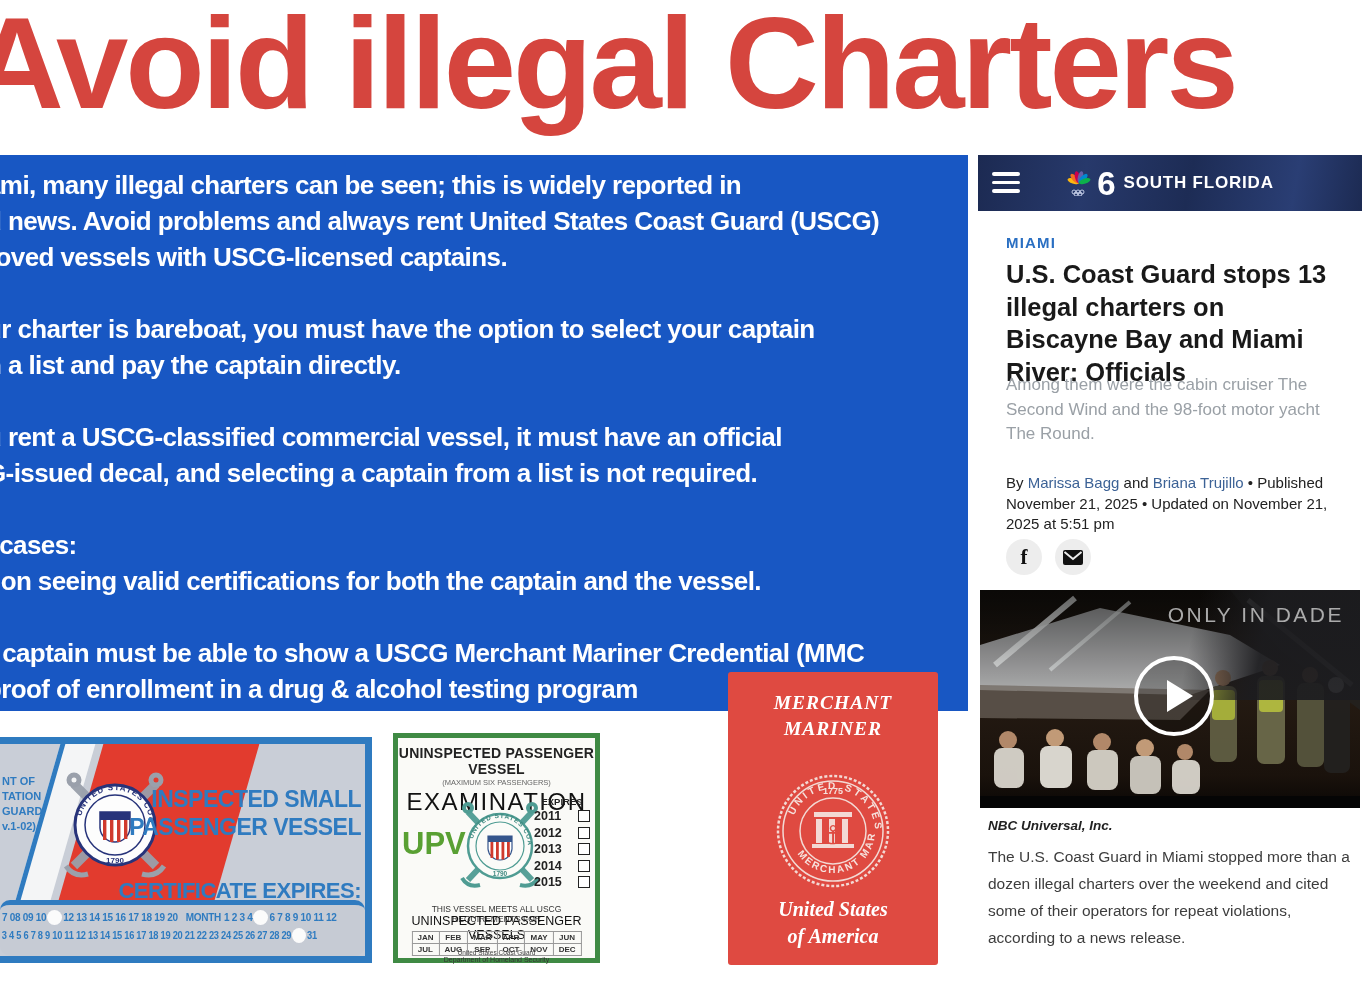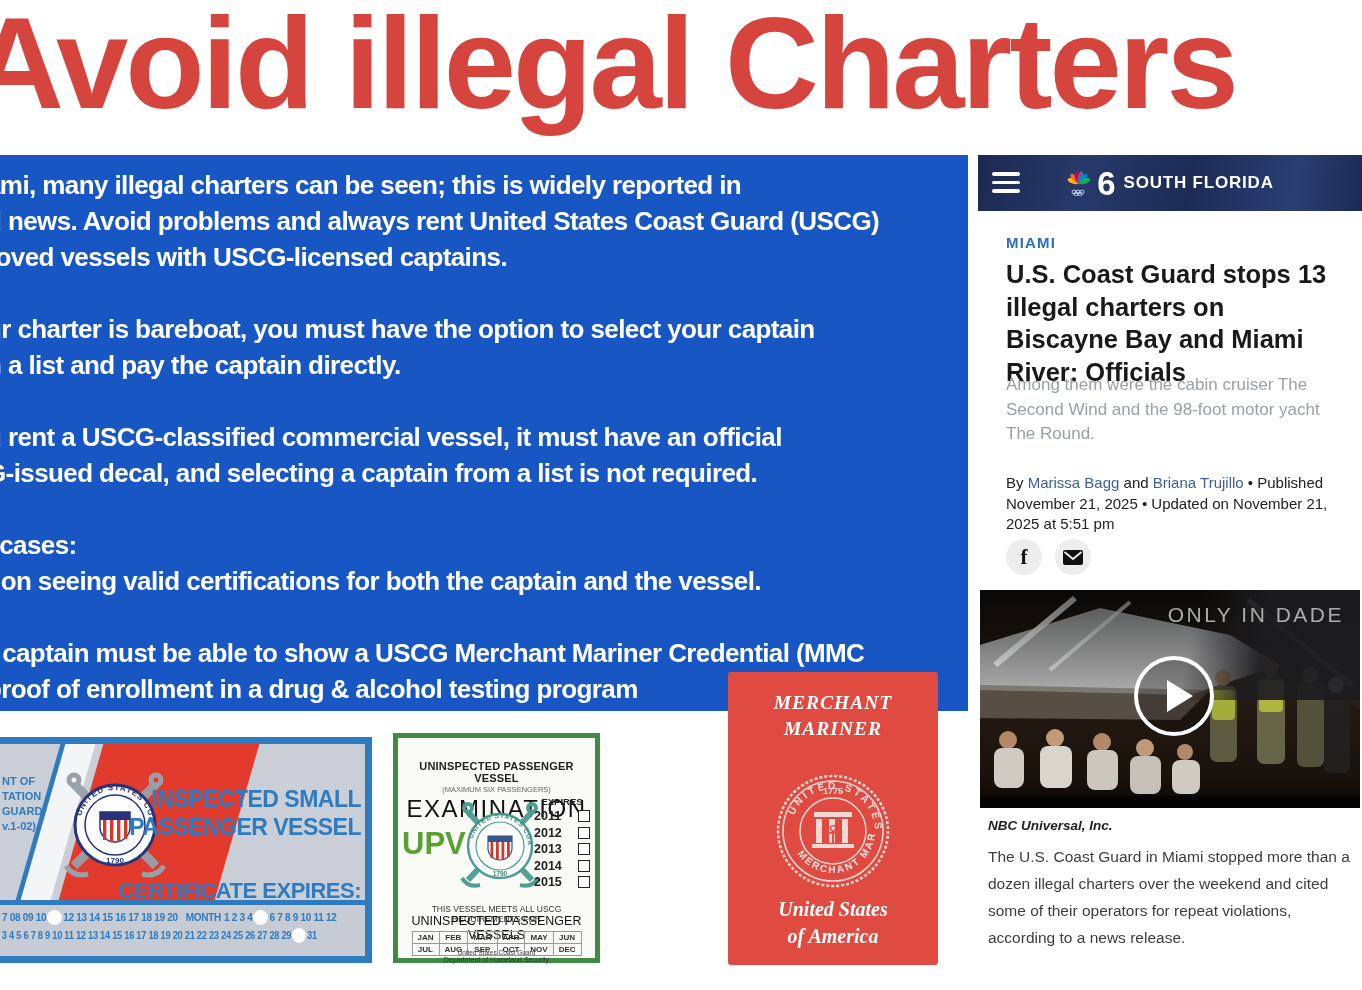--- a/index.html
+++ b/index.html
@@ -62,31 +62,31 @@
   .c1-main{position:absolute;left:0;top:0;right:0;height:161px;overflow:hidden;}
   .c1-white{position:absolute;left:36px;top:-20px;width:30px;height:210px;background:#f4f5f6;
     border-left:5px solid #2f7bc0;transform:skewX(-16deg);}
   .c1-red{position:absolute;left:79px;top:-20px;width:156px;height:210px;background:#e23b2e;transform:skewX(-16deg);}
   .c1-corner{position:absolute;left:2px;top:30px;color:#2f7bc0;font-size:11px;font-weight:700;line-height:15px;}
   .c1-title{position:absolute;right:4px;top:42px;text-align:right;color:#2f7bc0;font-weight:700;
     font-size:23px;line-height:27.5px;letter-spacing:-0.5px;}
   .c1-exp{position:absolute;right:4px;top:134px;color:#2f7bc0;font-weight:700;font-size:22px;letter-spacing:-0.5px;}
   .c1-seal{position:absolute;left:52px;top:18px;}
   .c1-strip{position:absolute;left:0;bottom:0;right:0;height:51px;border-top:5px solid #2f7bc0;
-    background:#c6cbd4;color:#2e7bc0;font-weight:700;white-space:nowrap;}
+    background:#c6cbd4;color:#2e7bc0;font-weight:700;white-space:nowrap;border-radius:10px;}
   .c1-row{display:flex;align-items:center;padding-left:2px;font-size:10px;letter-spacing:-0.3px;}
   .c1-row.r1{margin-top:5px;}
   .c1-row.r2{margin-top:3px;transform:scaleX(0.93);transform-origin:left center;}
   .hole{display:inline-block;width:15px;height:15px;border-radius:50%;background:#fbfbfb;margin:0 1px;flex:0 0 auto;}
   .mlab{margin-left:8px;margin-right:3px;}
 
   
   .cert2{position:absolute;left:393px;top:733px;width:207px;height:230px;box-sizing:border-box;
     background:#fafaf7;border:5px solid #3f8a44;text-align:center;color:#222;}
-  .c2-t1{margin-top:22px;font-size:11px;font-weight:700;letter-spacing:.2px;}
+  .c2-t1{margin-top:7px;font-size:14px;font-weight:700;letter-spacing:.2px;}
   .c2-t2{font-size:7.5px;color:#666;margin-top:1px;}
   .c2-t3{font-size:24px;letter-spacing:1.5px;color:#111;margin-top:1px;font-weight:500;}
   .c2-upv{position:absolute;left:4px;top:88px;font-size:31px;font-weight:700;color:#59a033;}
   .c2-seal{position:absolute;left:54px;top:60px;}
   .c2-expbox{position:absolute;right:5px;top:58px;width:56px;text-align:right;}
   .c2-expbox .exl{font-size:9.5px;font-weight:700;text-align:center;margin-bottom:2px;}
   .c2-yr{display:flex;align-items:center;justify-content:space-between;gap:4px;margin-bottom:2.5px;}
   .c2-yr span{font-size:12.5px;font-weight:700;}
   .c2-yr i{display:inline-block;width:10px;height:10px;border:1.5px solid #222;background:#fff;}
   .c2-m1{position:absolute;left:0;right:0;top:166px;font-size:8.5px;color:#333;}

